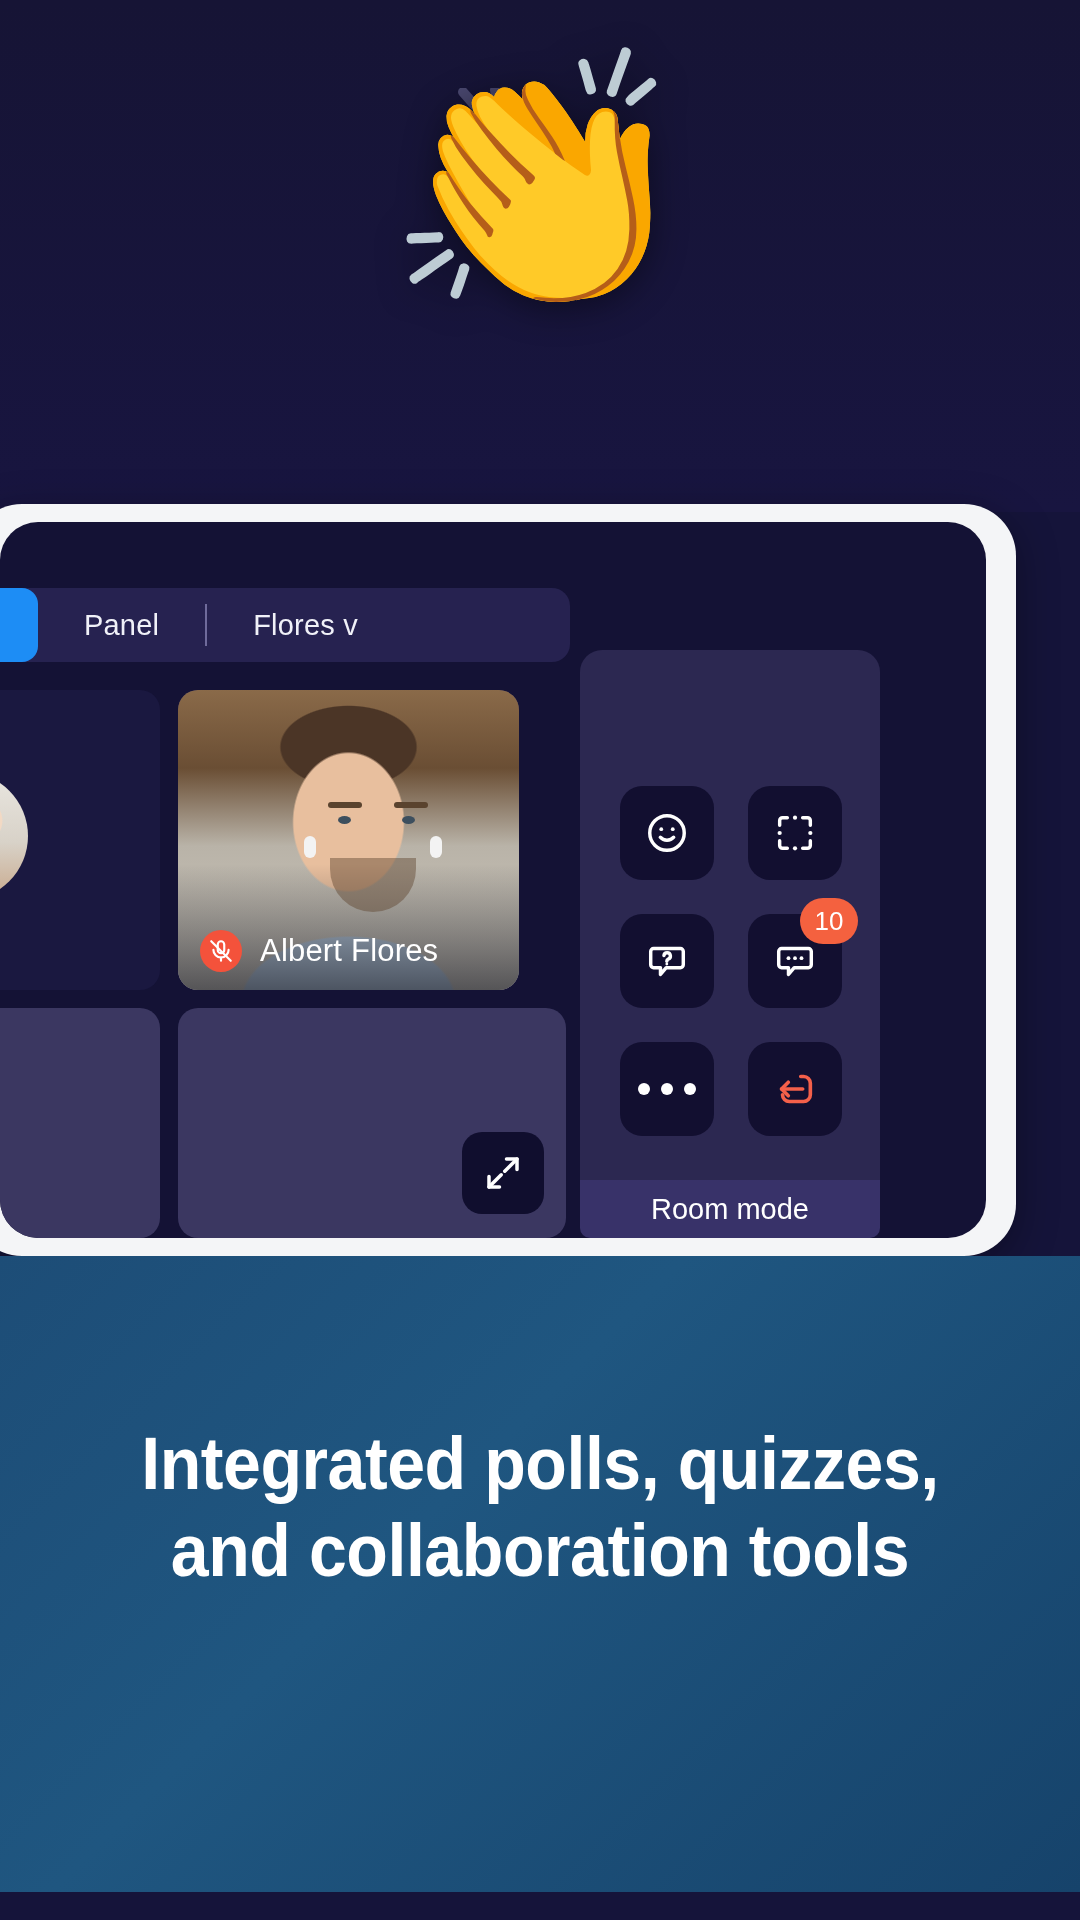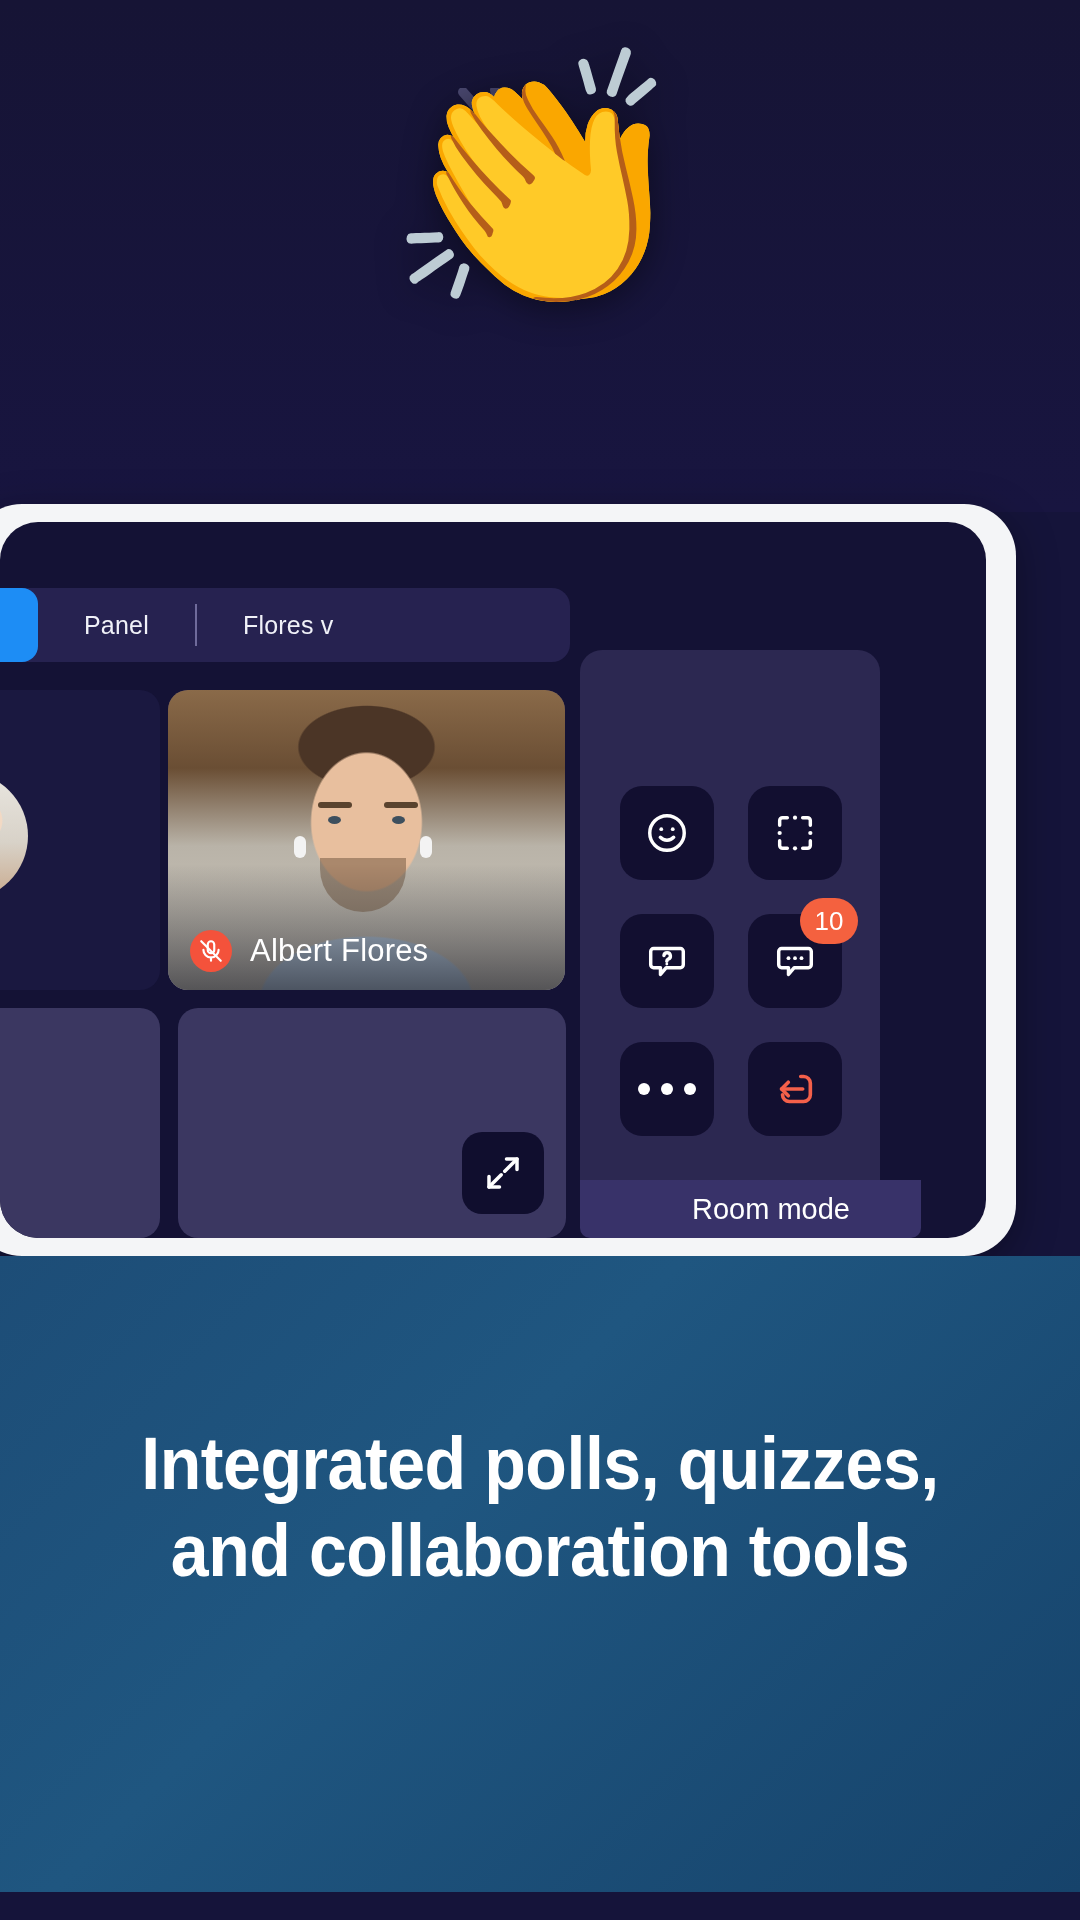--- a/index.html
+++ b/index.html
@@ -47,32 +47,32 @@
     position:absolute;left:-40px;top:66px;
     width:610px;height:74px;
     background:#262250;
     border-radius:18px;
     display:flex;align-items:center;
   }
   .tab-blue{
     width:78px;height:74px;background:#1d8df5;border-radius:16px;flex:0 0 auto;
   }
   .tab-item{
-    flex:0 0 auto;color:#f0f1f8;font-size:25px;letter-spacing:.2px;
+    flex:0 0 auto;color:#f0f1f8;font-size:29px;letter-spacing:.2px;
     padding:0 46px;white-space:nowrap;
   }
   .tab-div{width:2px;height:42px;background:#6f6b9b;flex:0 0 auto;}
 
   
   .vgrid{position:absolute;left:-40px;top:168px;width:610px;height:548px;}
   .vtile{
     position:absolute;border-radius:20px;overflow:hidden;background:#3b3761;
   }
   .tile-a{left:0;top:0;width:200px;height:300px;background:#1a1840;}
-  .tile-b{left:208px;top:0;width:397px;height:300px;}
+  .tile-b{left:218px;top:0;width:341px;height:300px;}
   .tile-c{left:0;top:318px;width:200px;height:230px;background:#3b3761;}
   .tile-d{left:218px;top:318px;width:388px;height:230px;background:#3b3761;}
 
   
   .avatarA{
     position:absolute;left:-60px;top:82px;width:128px;height:128px;border-radius:50%;
     background:
       radial-gradient(circle at 62% 38%, #f2d9c4 0 20%, transparent 21%),
       linear-gradient(180deg,#e9e6e0 0%,#d8d2c8 55%,#c9a98c 100%);
   }
@@ -132,21 +132,21 @@
     position:absolute;right:-16px;top:-16px;min-width:46px;height:46px;
     border-radius:23px;background:#f4613f;color:#fff;font-size:26px;
     display:flex;align-items:center;justify-content:center;padding:0 6px;
   }
   .dots{display:flex;gap:11px;}
   .dots i{width:12px;height:12px;border-radius:50%;background:#fff;display:block;}
 
   .roommode{
     position:absolute;left:0;bottom:0;width:300px;height:58px;
     background:#383269;border-radius:0 0 10px 10px;
-    display:flex;align-items:center;justify-content:center;padding-left:41px;
+    display:flex;align-items:center;justify-content:center;
   }
   .roommode span{color:#fff;font-size:29px;}
 
   
   .bottom{
     position:absolute;left:0;top:1256px;width:1080px;height:636px;
     background:linear-gradient(135deg,#1d4d77 0%,#1f5680 40%,#16436b 100%);
   }
   .headline{
     position:absolute;left:0;top:164px;width:1080px;text-align:center;

